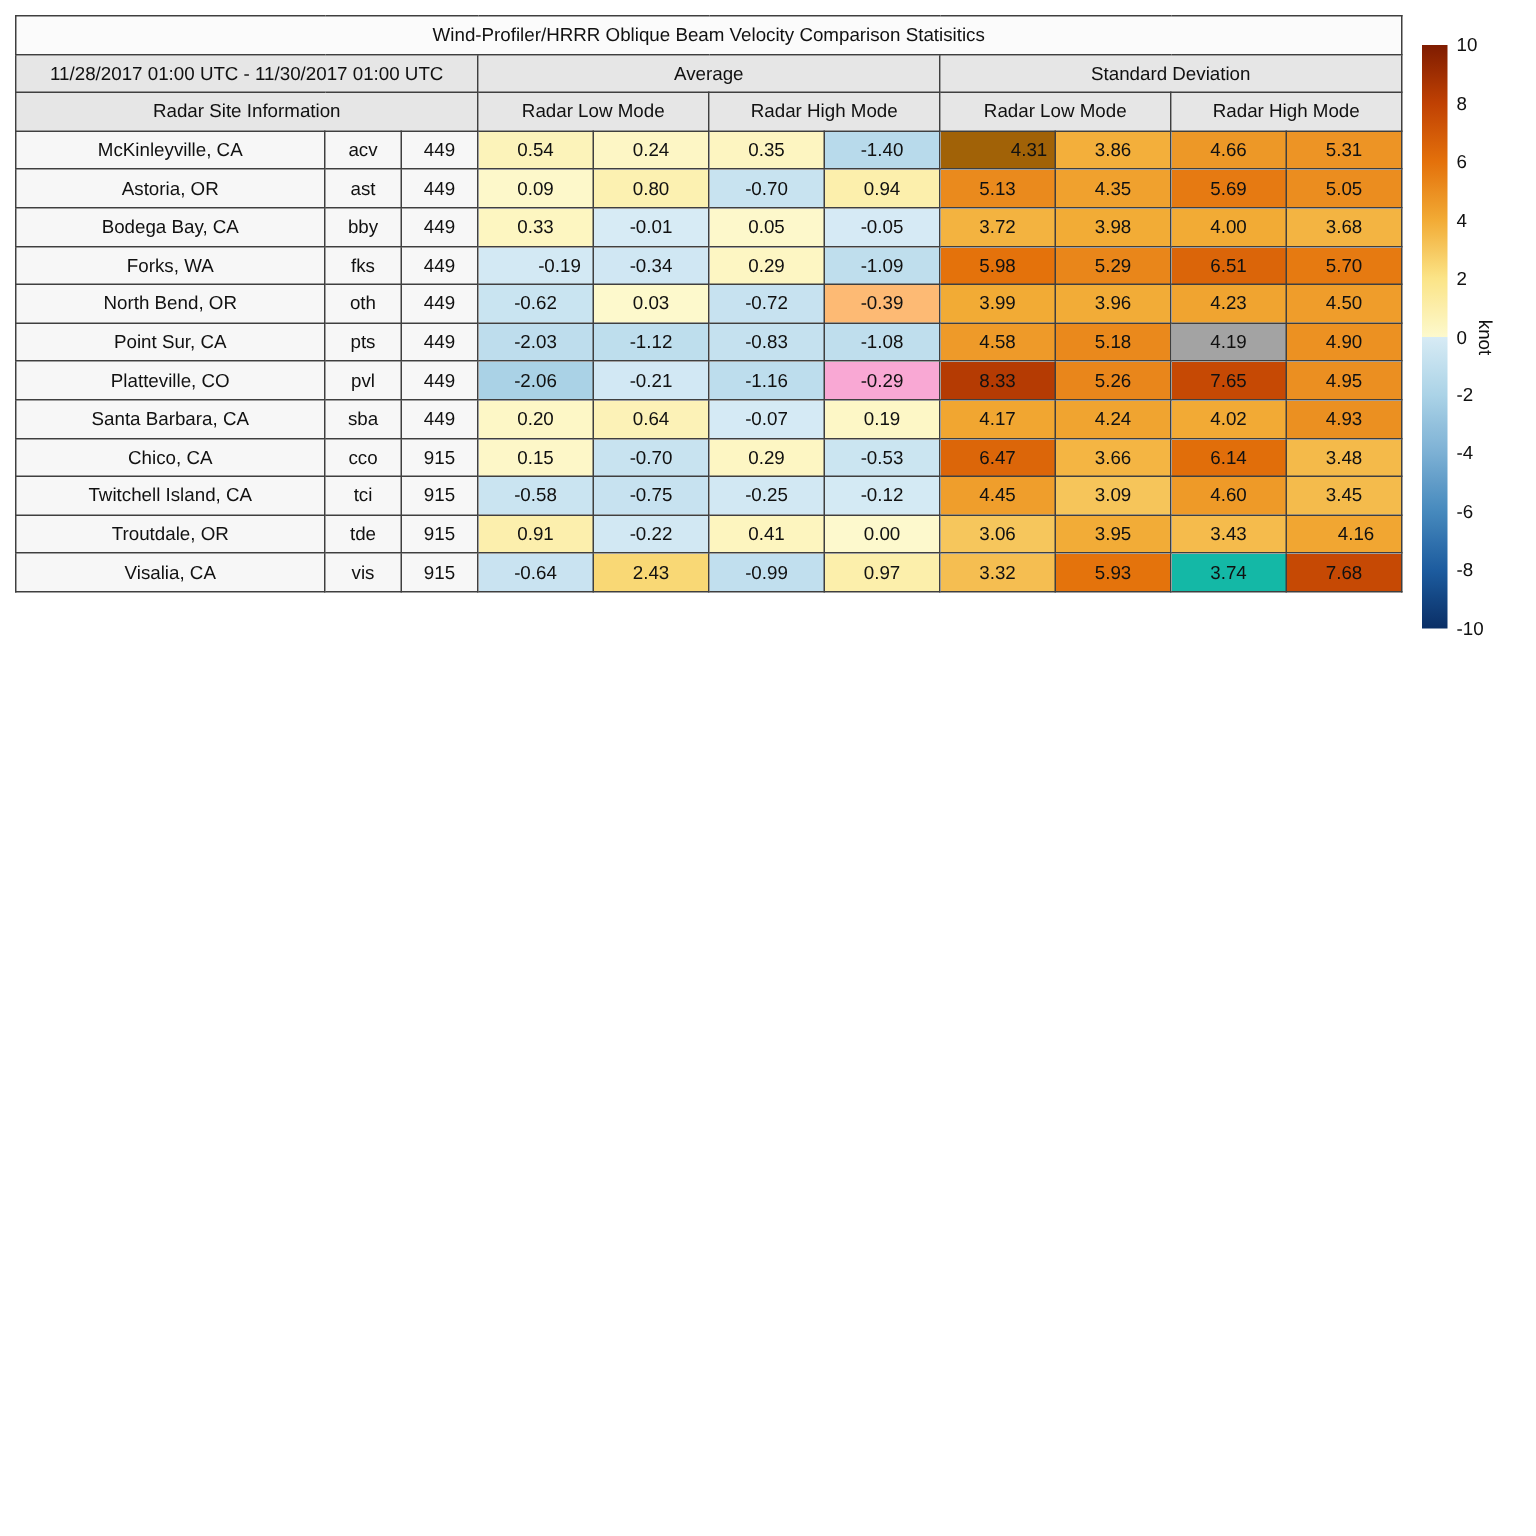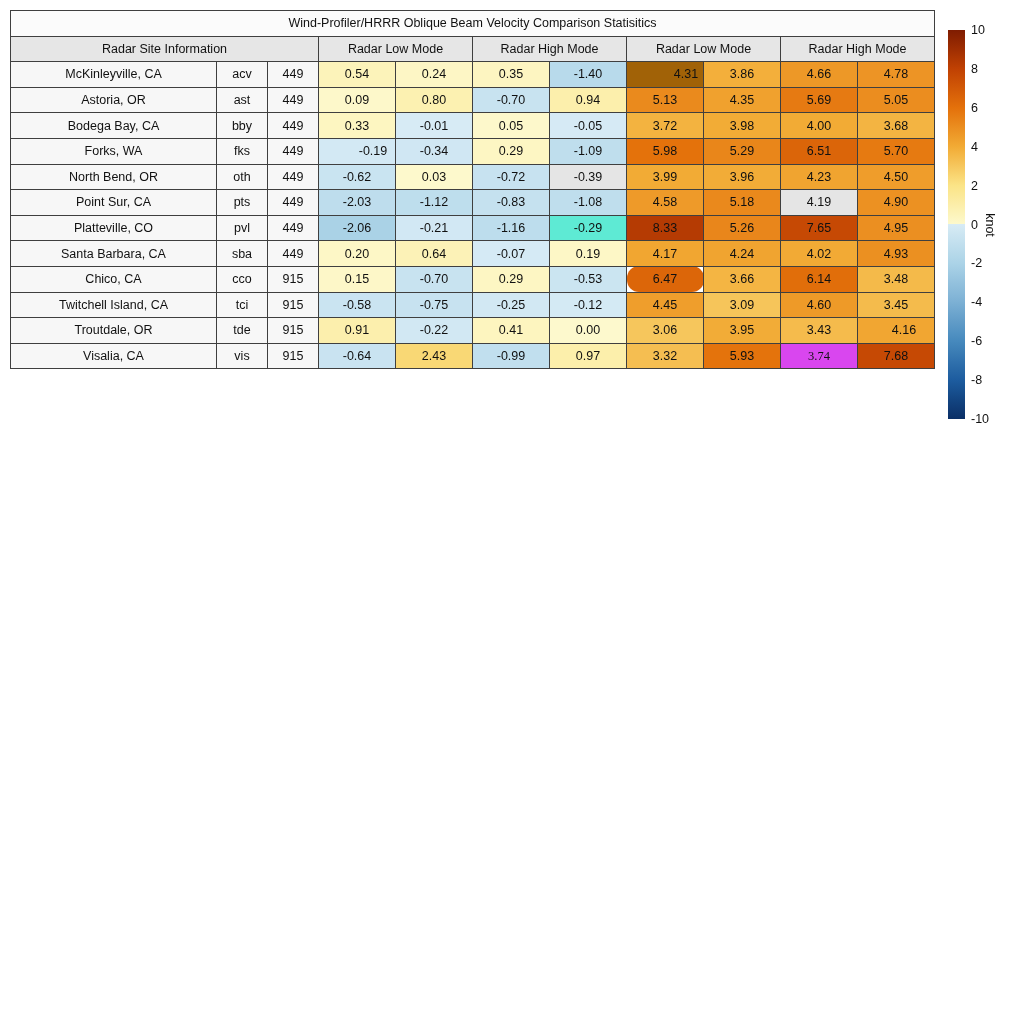--- a/index.html
+++ b/index.html
@@ -65,40 +65,45 @@
         <col style="width:77px">
           <col style="width:77px">
           <col style="width:77px">
           <col style="width:77px">
       </colgroup>
       <thead>
         <tr class="title-row">
           <th colspan="11">Wind-Profiler/HRRR Oblique Beam Velocity Comparison Statisitics</th>
         </tr>
         <tr class="hdr">
+          <th colspan="3">11/28/2017 01:00 UTC - 11/30/2017 01:00 UTC</th>
+          <th colspan="4">Average</th>
+          <th colspan="4">Standard Deviation</th>
+        </tr>
+        <tr class="hdr">
           <th colspan="3">Radar Site Information</th>
           <th colspan="2">Radar Low Mode</th>
           <th colspan="2">Radar High Mode</th>
           <th colspan="2">Radar Low Mode</th>
           <th colspan="2">Radar High Mode</th>
         </tr>
       </thead>
       <tbody id="rows">
           <tr>
             <td class="site-cell">McKinleyville, CA</td>
             <td class="site-cell">acv</td>
             <td class="site-cell">449</td>
             <td style="background: rgb(252, 243, 186);">0.54</td>
             <td style="background: rgb(253, 246, 197);">0.24</td>
             <td style="background: rgb(253, 245, 193);">0.35</td>
             <td style="background: rgb(184, 218, 235);">-1.40</td>
             <td style="background: #a16207; padding-left: 42px;">4.31</td>
             <td style="background: rgb(243, 175, 59);">3.86</td>
             <td style="background: rgb(237, 152, 39);">4.66</td>
-            <td style="background: rgb(237, 148, 37);">4.78</td>
+            <td style="background: rgb(237, 148, 37);">5.31</td>
           </tr>
           <tr>
             <td class="site-cell">Astoria, OR</td>
             <td class="site-cell">ast</td>
             <td class="site-cell">449</td>
             <td style="background: rgb(253, 248, 202);">0.09</td>
             <td style="background: rgb(252, 241, 177);">0.80</td>
             <td style="background: rgb(200, 227, 240);">-0.70</td>
             <td style="background: rgb(252, 239, 172);">0.94</td>
             <td style="background: rgb(234, 138, 29);">5.13</td>
@@ -132,47 +137,47 @@
             <td style="background: rgb(219, 101, 9);">6.51</td>
             <td style="background: rgb(230, 122, 17);">5.70</td>
           </tr>
           <tr>
             <td class="site-cell">North Bend, OR</td>
             <td class="site-cell">oth</td>
             <td class="site-cell">449</td>
             <td style="background: rgb(201, 228, 241);">-0.62</td>
             <td style="background: rgb(253, 249, 204);">0.03</td>
             <td style="background: rgb(199, 226, 240);">-0.72</td>
-            <td style="background: #e5e5e5; margin-top: 48px;">-0.39</td>
+            <td style="background: #fdba74; margin-top: 48px;">-0.39</td>
             <td style="background: rgb(242, 171, 53);">3.99</td>
             <td style="background: rgb(242, 172, 55);">3.96</td>
             <td style="background: rgb(240, 164, 48);">4.23</td>
             <td style="background: rgb(239, 157, 43);">4.50</td>
           </tr>
           <tr>
             <td class="site-cell">Point Sur, CA</td>
             <td class="site-cell">pts</td>
             <td class="site-cell">449</td>
             <td style="background: rgb(190, 221, 237);">-2.03</td>
             <td style="background: rgb(190, 222, 237);">-1.12</td>
             <td style="background: rgb(197, 225, 239);">-0.83</td>
             <td style="background: rgb(191, 222, 237);">-1.08</td>
             <td style="background: rgb(238, 154, 41);">4.58</td>
             <td style="background: rgb(234, 137, 28);">5.18</td>
-            <td style="background: #e5e5e5;">4.19</td>
+            <td style="background: #a3a3a3;">4.19</td>
             <td style="background: rgb(236, 145, 34);">4.90</td>
           </tr>
           <tr>
             <td class="site-cell">Platteville, CO</td>
             <td class="site-cell">pvl</td>
             <td class="site-cell">449</td>
             <td style="background: rgb(170, 210, 230);">-2.06</td>
             <td style="background: rgb(210, 232, 244);">-0.21</td>
             <td style="background: rgb(189, 221, 237);">-1.16</td>
-            <td style="background: #5eead4;">-0.29</td>
+            <td style="background: #f9a8d4;">-0.29</td>
             <td style="background: rgb(181, 59, 3);">8.33</td>
             <td style="background: rgb(233, 134, 27);">5.26</td>
             <td style="background: rgb(198, 73, 4);">7.65</td>
             <td style="background: rgb(235, 143, 33);">4.95</td>
           </tr>
           <tr>
             <td class="site-cell">Santa Barbara, CA</td>
             <td class="site-cell">sba</td>
             <td class="site-cell">449</td>
             <td style="background: rgb(253, 247, 198);">0.20</td>
@@ -185,21 +190,21 @@
             <td style="background: rgb(235, 144, 33);">4.93</td>
           </tr>
           <tr>
             <td class="site-cell">Chico, CA</td>
             <td class="site-cell">cco</td>
             <td class="site-cell">915</td>
             <td style="background: rgb(253, 247, 200);">0.15</td>
             <td style="background: rgb(200, 227, 240);">-0.70</td>
             <td style="background: rgb(253, 246, 195);">0.29</td>
             <td style="background: rgb(203, 229, 241);">-0.53</td>
-            <td style="background: rgb(220, 102, 9); border-radius: 12px;">6.47</td>
+            <td style="background: rgb(220, 102, 9);">6.47</td>
             <td style="background: rgb(244, 181, 67);">3.66</td>
             <td style="background: rgb(225, 110, 10);">6.14</td>
             <td style="background: rgb(244, 186, 74);">3.48</td>
           </tr>
           <tr>
             <td class="site-cell">Twitchell Island, CA</td>
             <td class="site-cell">tci</td>
             <td class="site-cell">915</td>
             <td style="background: rgb(202, 228, 241);">-0.58</td>
             <td style="background: rgb(199, 226, 240);">-0.75</td>
@@ -226,21 +231,21 @@
           <tr>
             <td class="site-cell">Visalia, CA</td>
             <td class="site-cell">vis</td>
             <td class="site-cell">915</td>
             <td style="background: rgb(201, 227, 241);">-0.64</td>
             <td style="background: rgb(249, 216, 117);">2.43</td>
             <td style="background: rgb(193, 223, 238);">-0.99</td>
             <td style="background: rgb(252, 239, 171);">0.97</td>
             <td style="background: rgb(245, 190, 81);">3.32</td>
             <td style="background: rgb(228, 115, 12);">5.93</td>
-            <td style="background: #d946ef; font-family: Liberation Serif, serif;">3.74</td>
+            <td style="background: #14b8a6;">3.74</td>
             <td style="background: rgb(198, 73, 4);">7.68</td>
           </tr>
         </tbody>
     </table>
   </div>
 
   <div class="colorbar-wrap">
     <div id="cbar" class="cbar" style="background: linear-gradient(rgb(127, 28, 1) 0%, rgb(143, 37, 1) 2.5%, rgb(159, 46, 2) 5%, rgb(176, 56, 2) 7.5%, rgb(192, 65, 3) 10%, rgb(201, 77, 5) 12.5%, rgb(210, 89, 7) 15%, rgb(219, 101, 9) 17.5%, rgb(228, 113, 11) 20%, rgb(231, 127, 21) 22.5%, rgb(235, 142, 32) 25%, rgb(238, 156, 42) 27.5%, rgb(242, 171, 53) 30%, rgb(244, 185, 73) 32.5%, rgb(246, 199, 94) 35%, rgb(249, 214, 114) 37.5%, rgb(251, 228, 135) 40%, rgb(251, 233, 152) 42.5%, rgb(252, 238, 170) 45%, rgb(252, 244, 187) 47.5%, rgb(253, 249, 205) 50%, rgb(215, 235, 245) 50%, rgb(204, 229, 241) 52.5%, rgb(193, 223, 238) 55%, rgb(182, 217, 234) 57.5%, rgb(171, 211, 231) 60%, rgb(159, 202, 226) 62.5%, rgb(147, 193, 221) 65%, rgb(136, 185, 217) 67.5%, rgb(124, 176, 212) 70%, rgb(110, 166, 206) 72.5%, rgb(97, 156, 200) 75%, rgb(83, 147, 195) 77.5%, rgb(70, 137, 189) 80%, rgb(60, 126, 181) 82.5%, rgb(49, 114, 174) 85%, rgb(39, 103, 166) 87.5%, rgb(29, 92, 159) 90%, rgb(24, 81, 145) 92.5%, rgb(19, 69, 130) 95%, rgb(15, 58, 116) 97.5%, rgb(10, 47, 102) 100%);"></div>
     <div id="cbar-ticks">
         <div class="cbar-tick" style="top: 0px;">10</div>

